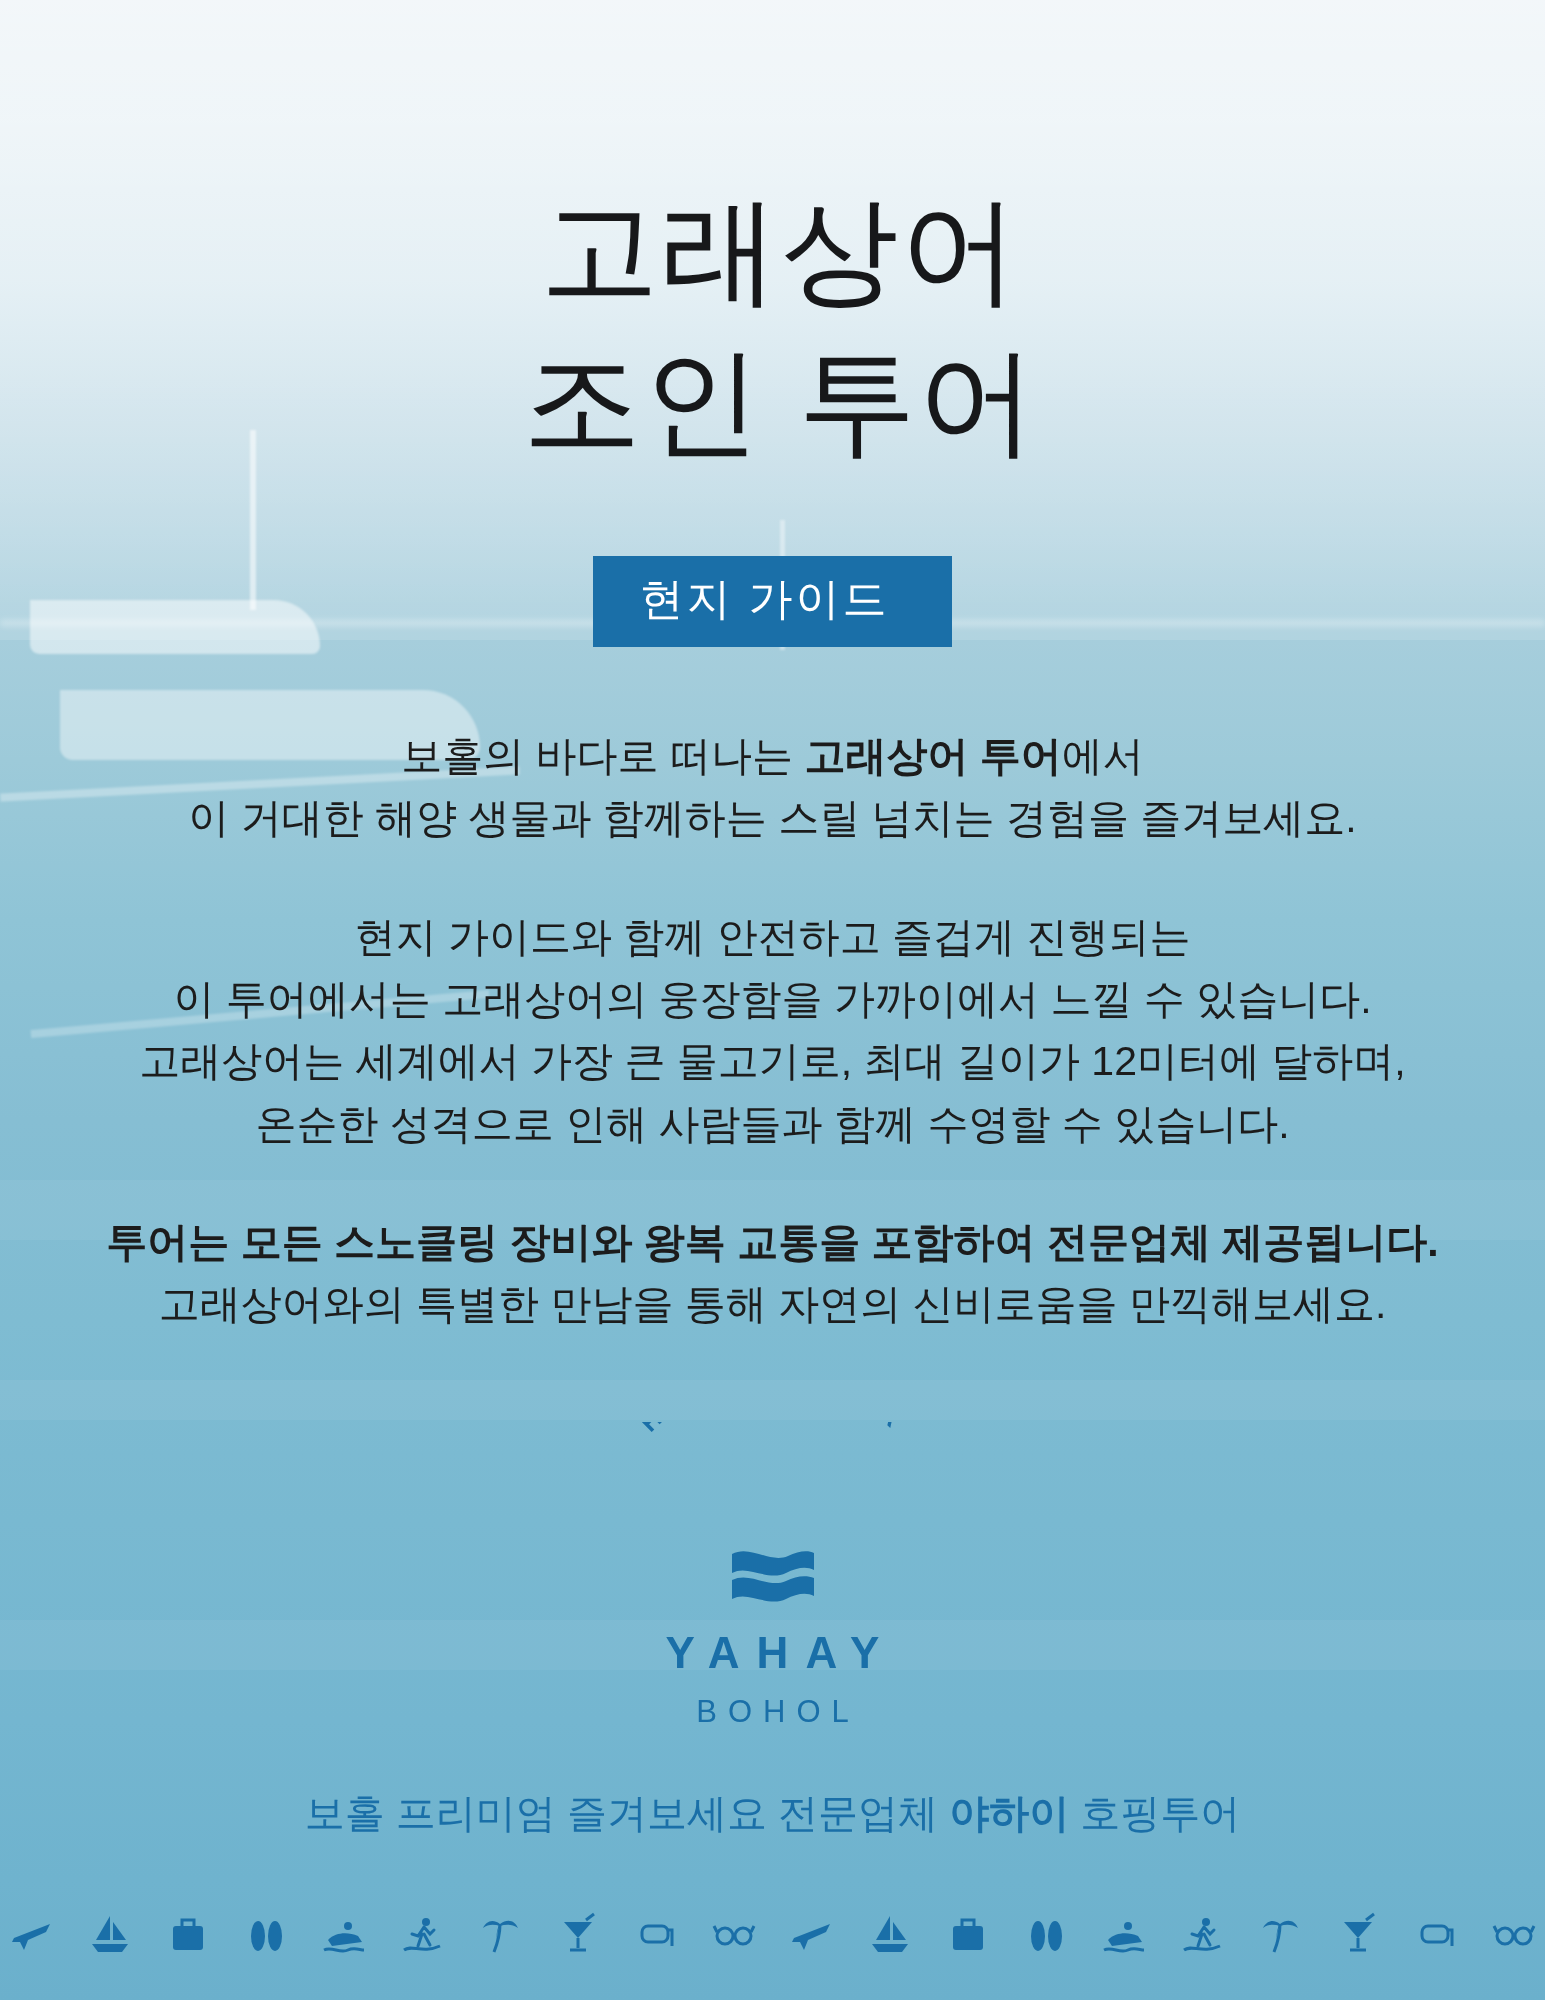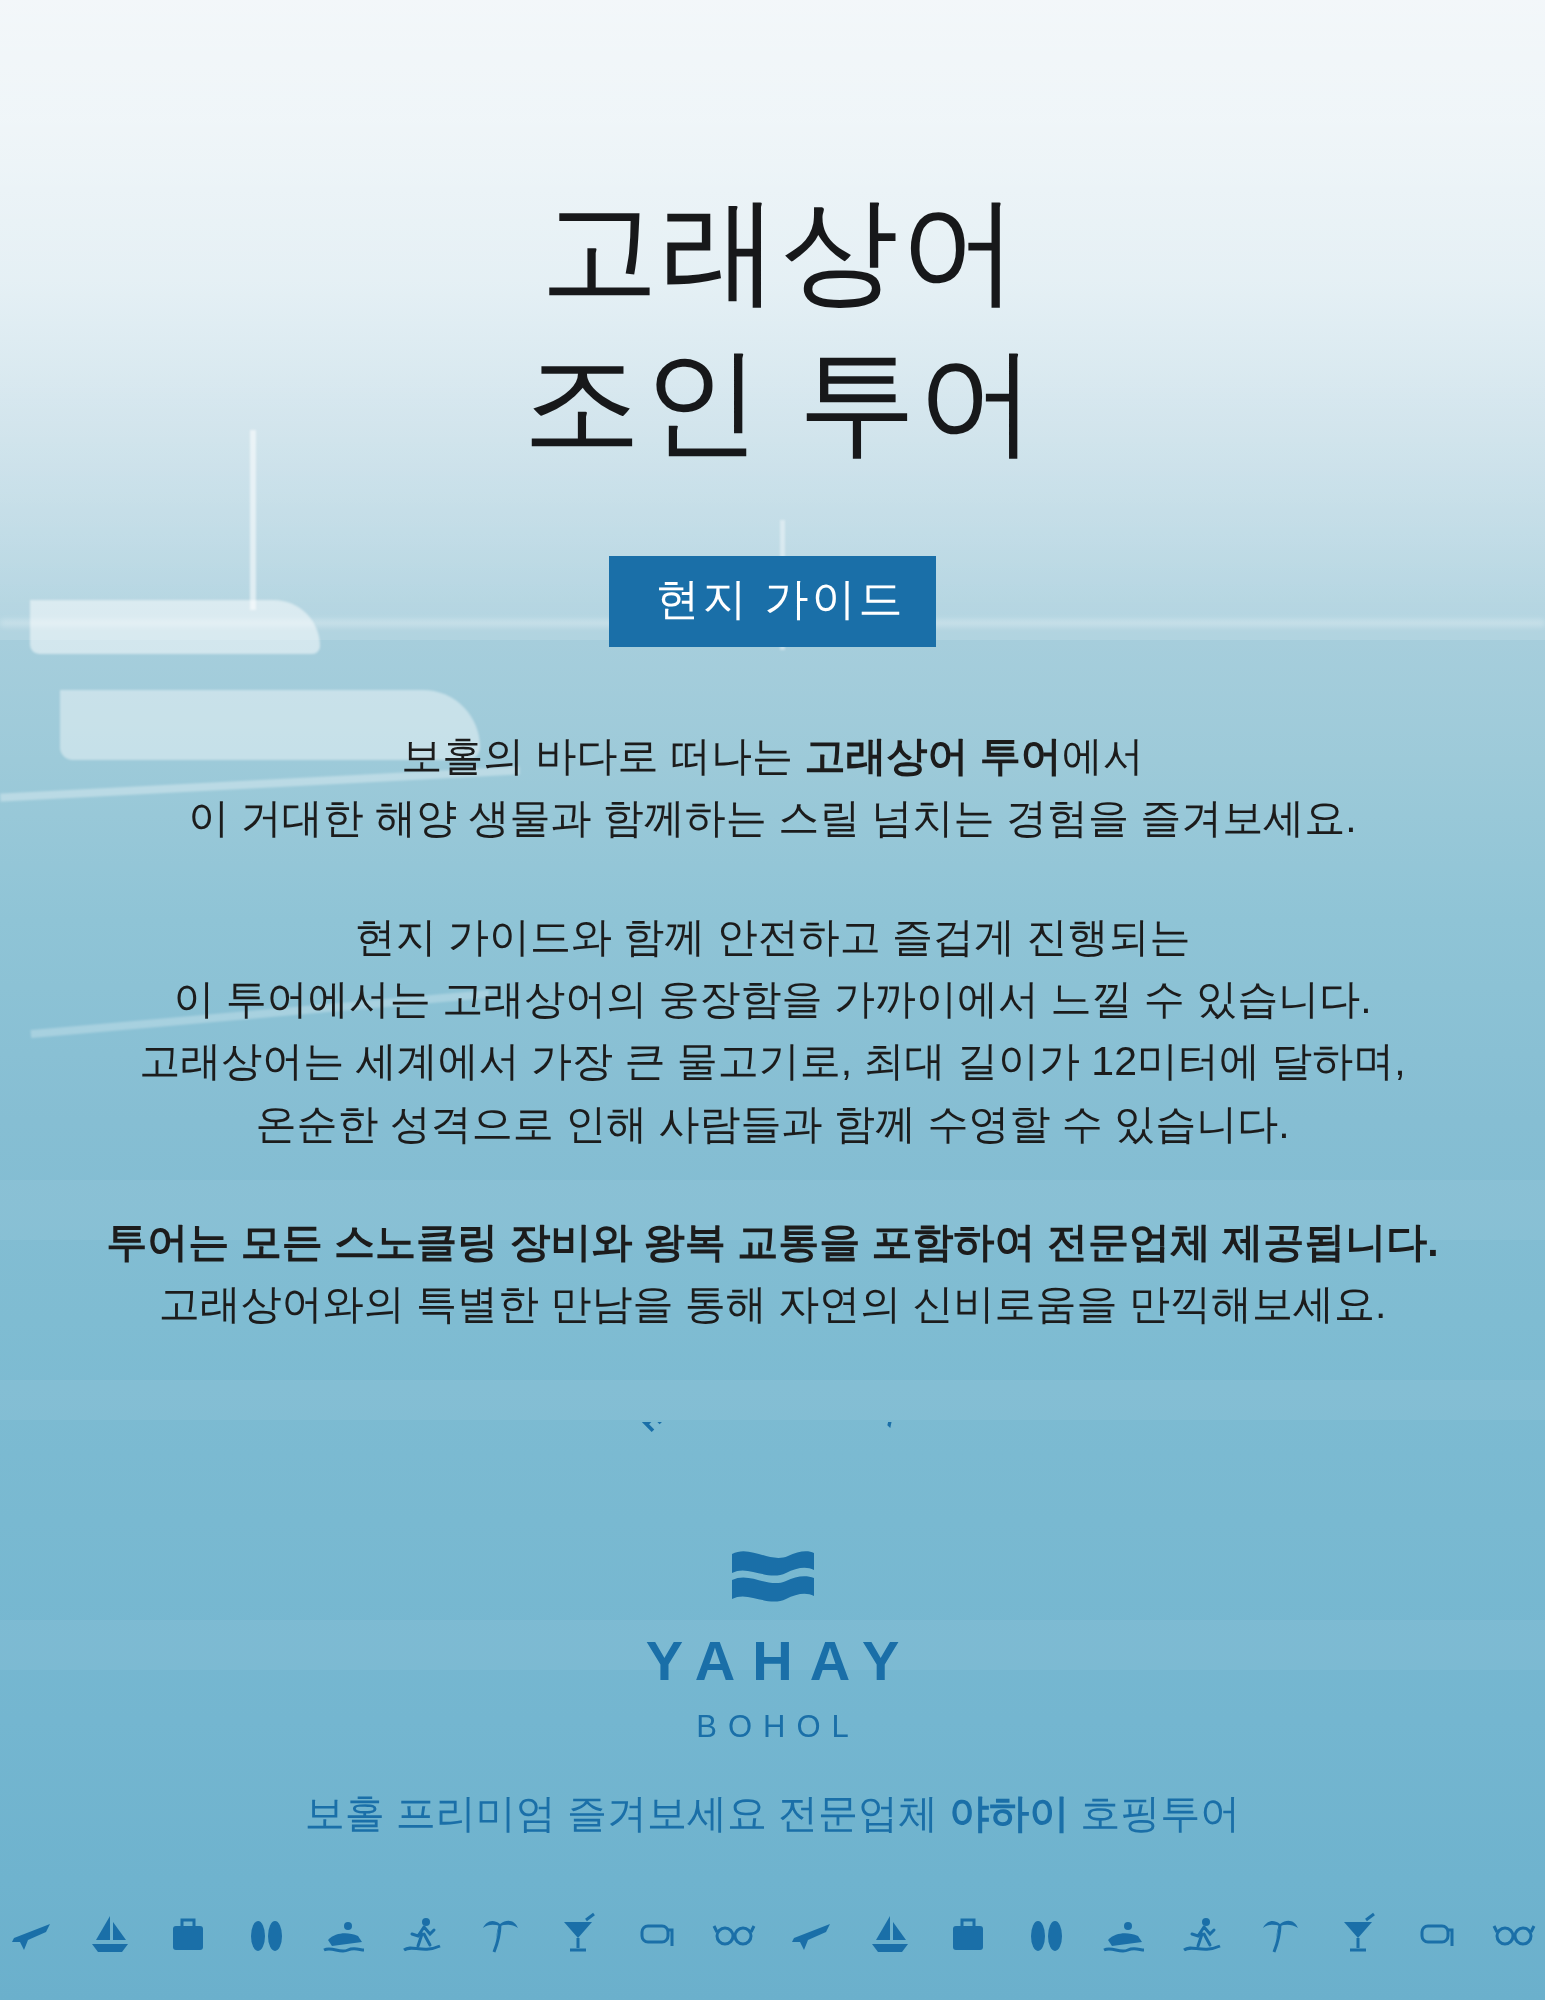--- a/index.html
+++ b/index.html
@@ -106,21 +106,21 @@
 
   .badge-wrap {
     margin-top: 34px;
   }
   .badge {
     display: inline-block;
     background: #1a6fa8;
     color: #ffffff;
     font-size: 44px;
     letter-spacing: 3px;
-    padding: 14px 30px 18px 46px;
+    padding: 14px 62px 18px 46px;
     font-weight: 400;
   }
 
   .body-block {
     margin-top: 78px;
     font-size: 41px;
     line-height: 1.52;
     color: #1c1c1c;
   }
   .body-block p {
@@ -155,21 +155,21 @@
     letter-spacing: 7px;
     font-weight: 700;
   }
   .flag {
     width: 86px;
     height: 62px;
     margin: 2px auto 0 auto;
   }
   .brand {
     margin-top: 22px;
-    font-size: 56px;
+    font-size: 44px;
     letter-spacing: 17px;
     color: #1a6fa8;
     font-weight: 700;
     text-indent: 17px;
   }
   .brand-sub {
     margin-top: 16px;
     font-size: 31px;
     letter-spacing: 11px;
     color: #1a6fa8;

